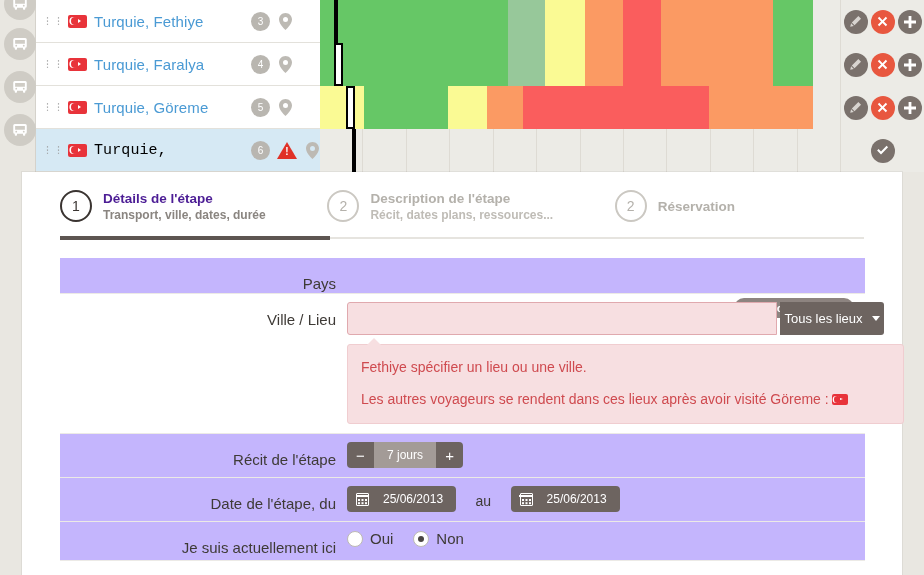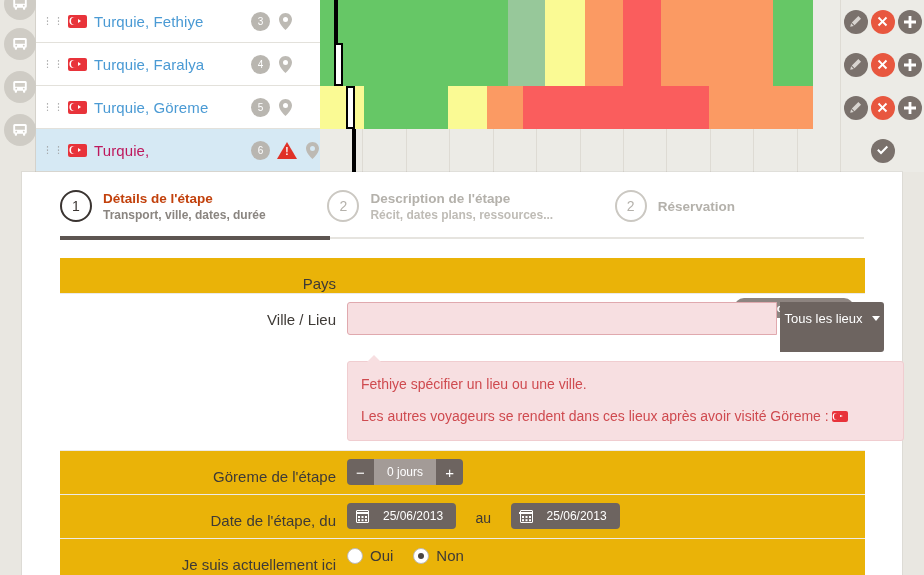--- a/index.html
+++ b/index.html
@@ -38,21 +38,21 @@
 
   .rows {
     position: absolute; left: 36px; top: 0; width: 888px; height: 172px;
   }
   .trip-row {
     position: relative; height: 43px; width: 888px;
     border-bottom: 1px solid #e3e1db;
     background: #ffffff;
   }
   .trip-row.selected { background: #d6e9f4; }
-  .trip-row.selected .row-label { color: #be185d; }
+  .trip-row.selected .row-label { color: #000000; font-family: Liberation Mono, monospace; }
 
   .row-left {
     position: absolute; left: 0; top: 0; width: 294px; height: 100%;
     display: flex; align-items: center; padding-left: 10px;
   }
   .drag-handle {
     width: 14px; height: 14px; margin-right: 8px;
     color: #9a9a9a; font-size: 11px; line-height: 11px;
     letter-spacing: 0px;
     cursor: move; flex: 0 0 auto;
@@ -175,39 +175,39 @@
   .step.s2 { width: 290px; }
   .step-circle {
     width: 32px; height: 32px; border-radius: 50%;
     border: 2px solid #cbc8c2; color: #b4b1ab;
     display: flex; align-items: center; justify-content: center;
     font-size: 14px; flex: 0 0 auto; margin-right: 11px;
   }
   .step.active .step-circle { border-color: #3a3431; color: #3a3431; }
   .step-title { font-size: 13.5px; font-weight: bold; color: #b4b1ab; line-height: 17px; }
   .step-sub { font-size: 12px; color: #bfbcb6; line-height: 16px; font-weight: bold; }
-  .step.active .step-title { color: #c2410c; }
+  .step.active .step-title { color: #4c1d95; }
   .step.active .step-sub { color: #8a8580; }
 
   .step-underline {
     position: absolute; left: 38px; top: 64px;
     width: 270px; height: 4px; background: #5d5551;
   }
   .step-underline-rest {
     position: absolute; left: 308px; top: 65px;
     width: 534px; height: 2px; background: #e6e4df;
   }
 
   .form {
     position: absolute; left: 38px; top: 86px; width: 805px;
   }
   .frow {
     display: flex; align-items: flex-start;
     border-bottom: 1px solid #eceae6;
-    background: #eab308;
+    background: #c4b5fd;
     padding: 0;
   }
   .frow.white { background: #ffffff; }
   .flabel {
     width: 287px; flex: 0 0 287px;
     text-align: right; padding-right: 11px;
     font-size: 15px; color: #3e3a36;
     padding-top: 16px;
     line-height: 19px;
   }
@@ -235,21 +235,21 @@
   .ville-input {
     width: 430px; height: 33px;
     border: 1px solid #e0a9ae; border-radius: 3px 0 0 3px;
     background: #f7dfe1;
     font-size: 14px; color: #3e3a36; padding: 0 9px;
     font-family: "Liberation Sans", sans-serif; outline: none;
     vertical-align: top;
   }
   .dd-btn {
     display: inline-block; vertical-align: top;
-    height: 50px; padding: 0 4px;
+    height: 33px; padding: 0 4px;
     background: #6d6460; color: #ffffff;
     border-radius: 0 3px 3px 0;
     font-size: 13px; line-height: 33px; cursor: pointer;
     margin-left: -1px;
   }
   .dd-btn .caret {
     display: inline-block; margin-left: 9px;
     border-left: 4.5px solid transparent;
     border-right: 4.5px solid transparent;
     border-top: 5px solid #ffffff;
@@ -658,25 +658,25 @@
           <div class="err-box">
             <div>Fethiye spécifier un lieu ou une ville.</div>
             <div class="err-line2">
               <span>Les autres voyageurs se rendent dans ces lieux après avoir visité Göreme :</span><span class="flag flag-sm"></span><br>
             </div>
           </div>
         </div>
       </div>
 
       <div class="frow">
-        <div class="flabel">Göreme de l'étape</div>
+        <div class="flabel">Récit de l'étape</div>
         <div class="fctrl">
           <div class="stepper">
             <div class="sbtn">−</div>
-            <div class="sval">0 jours</div>
+            <div class="sval">7 jours</div>
             <div class="sbtn">+</div>
           </div>
         </div>
       </div>
 
       <div class="frow">
         <div class="flabel">Date de l'étape, du</div>
         <div class="fctrl">
           <div class="datebtn">
             <span class="cal"></span>

